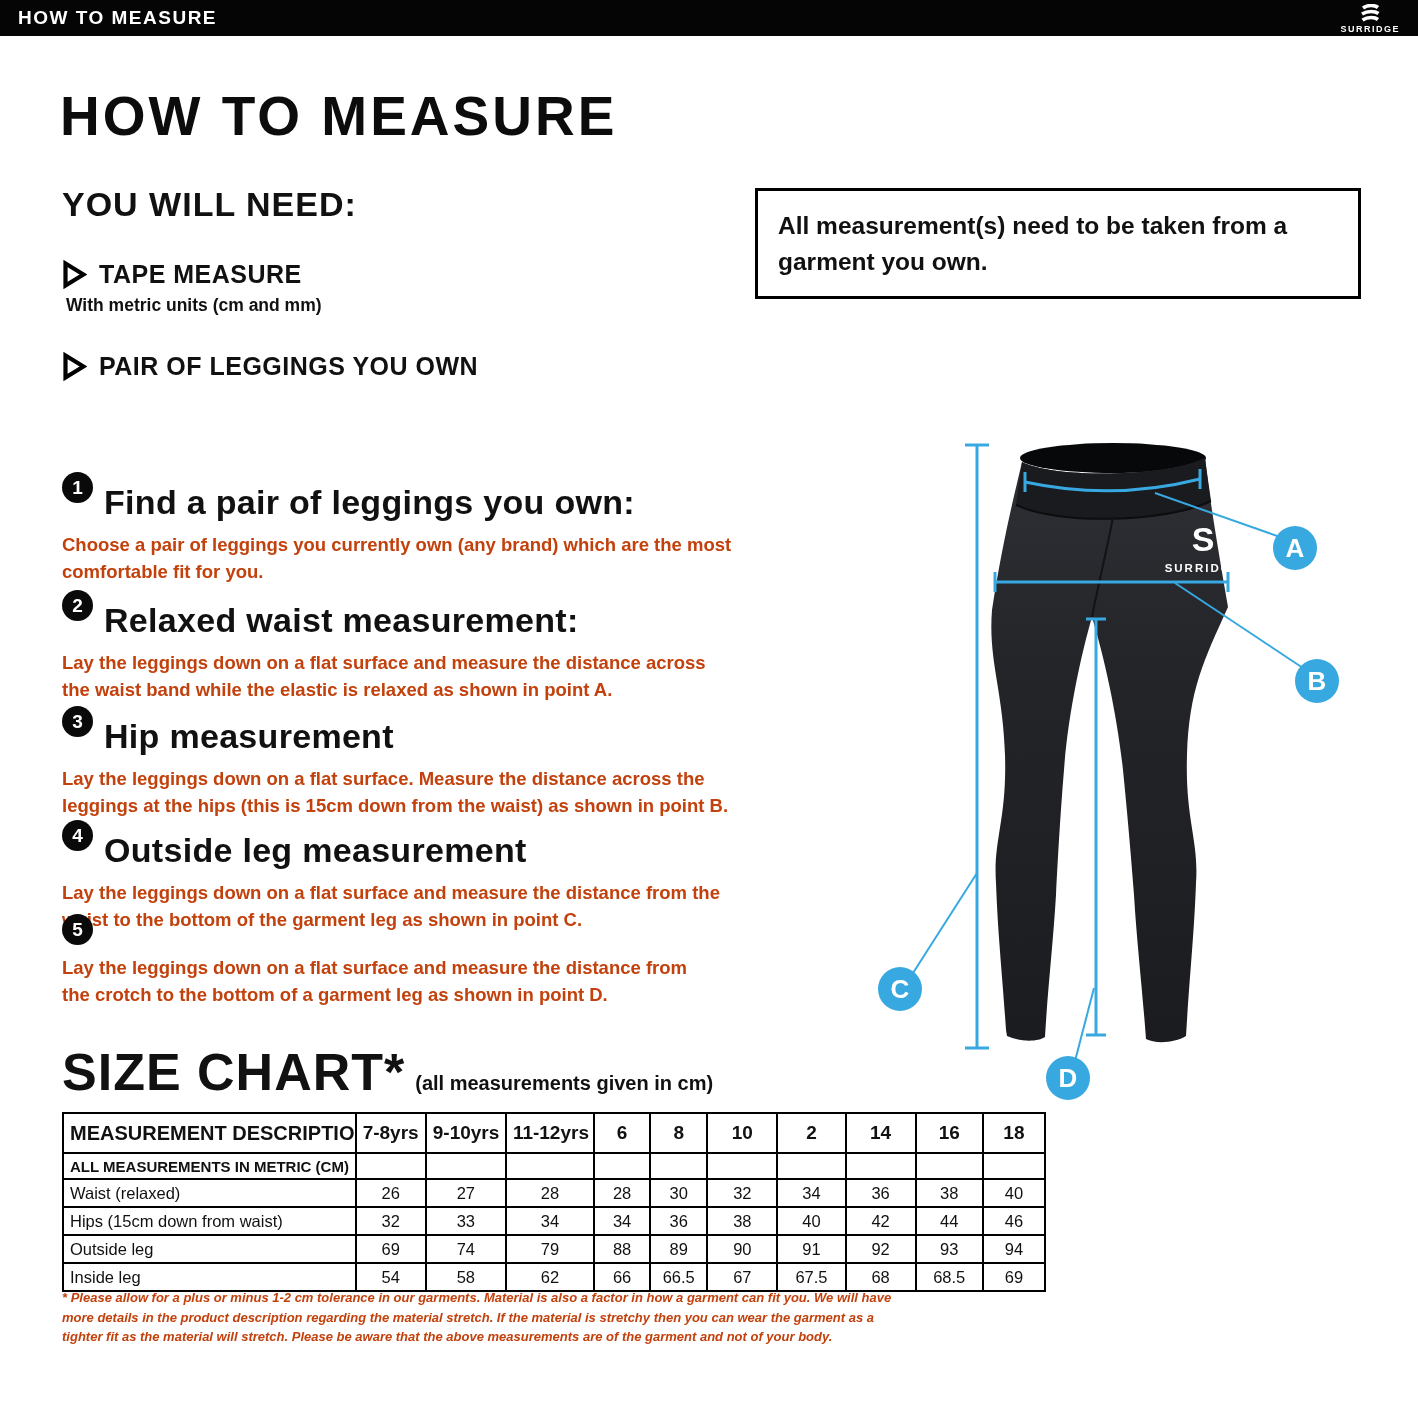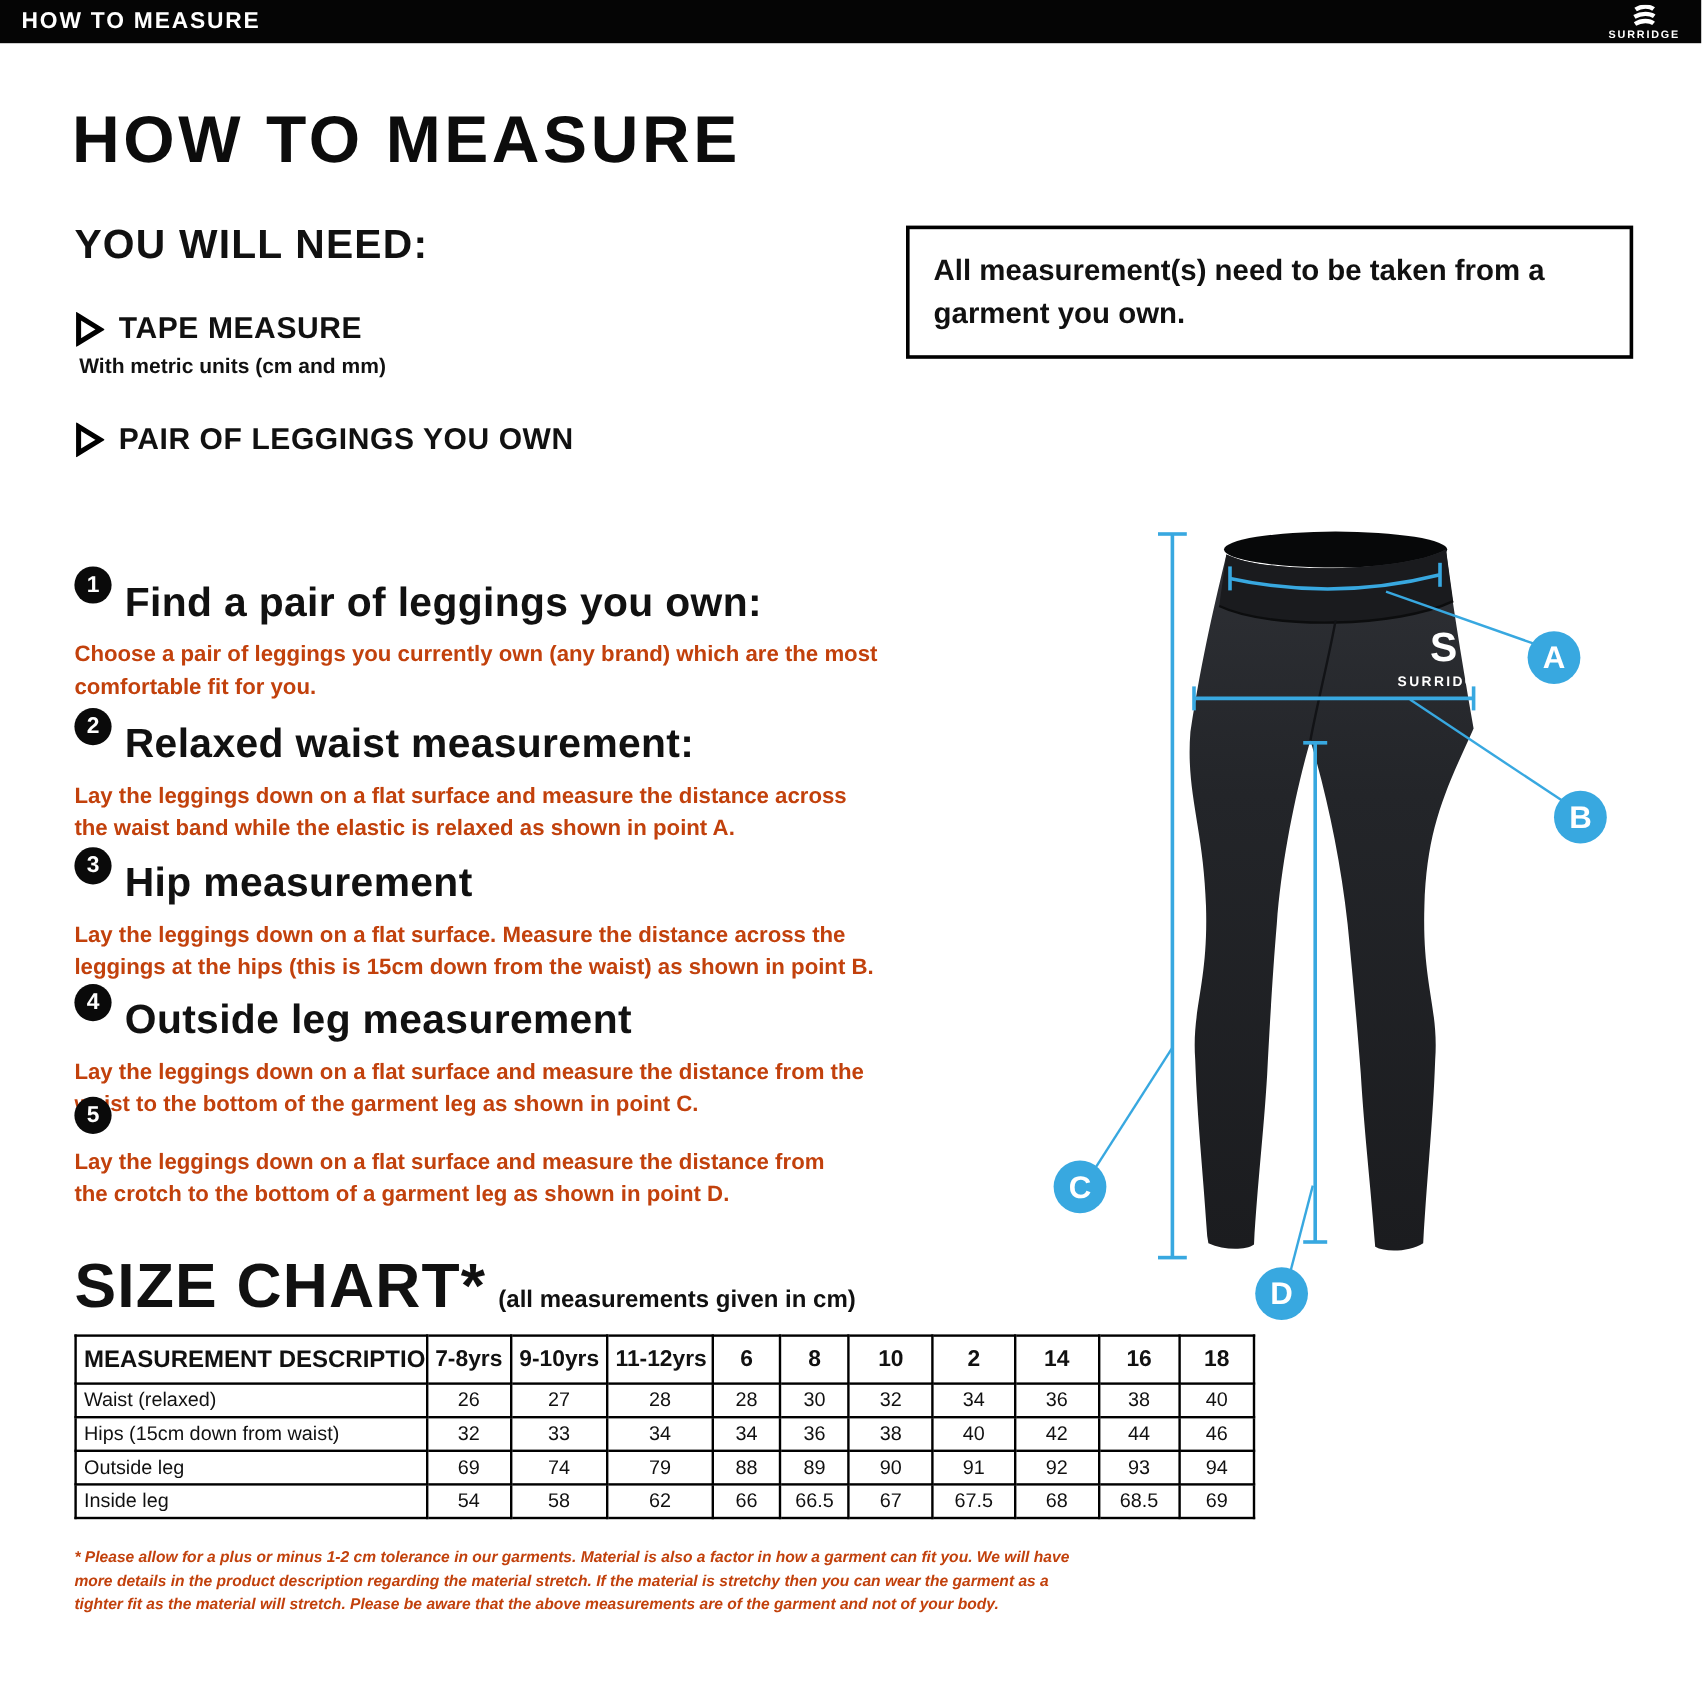--- a/index.html
+++ b/index.html
@@ -256,20 +256,33 @@
         <th>8</th>
         <th>10</th>
         <th>2</th>
         <th>14</th>
         <th>16</th>
         <th>18</th>
       </tr>
     </thead>
     <tbody>
       <tr>
+        <td class="note">ALL MEASUREMENTS IN METRIC (CM)</td>
+        <td></td>
+          <td></td>
+        <td></td>
+          <td></td>
+        <td></td>
+          <td></td>
+        <td></td>
+          <td></td>
+        <td></td>
+          <td></td>
+      </tr>
+      <tr>
         <td class="rlabel">Waist (relaxed)</td>
         <td class="val">26</td>
         <td class="val">27</td>
         <td class="val">28</td>
         <td class="val">28</td>
         <td class="val">30</td>
         <td class="val">32</td>
         <td class="val">34</td>
         <td class="val">36</td>
         <td class="val">38</td>

